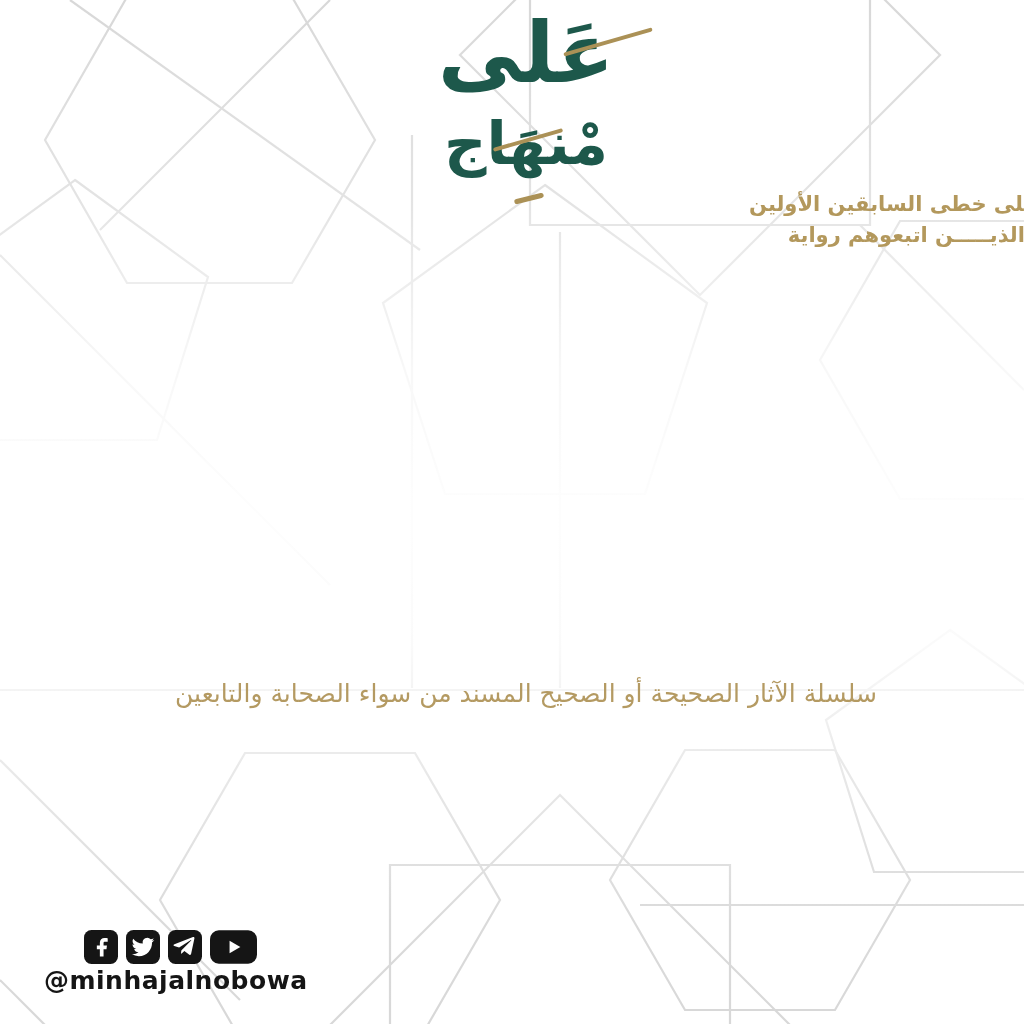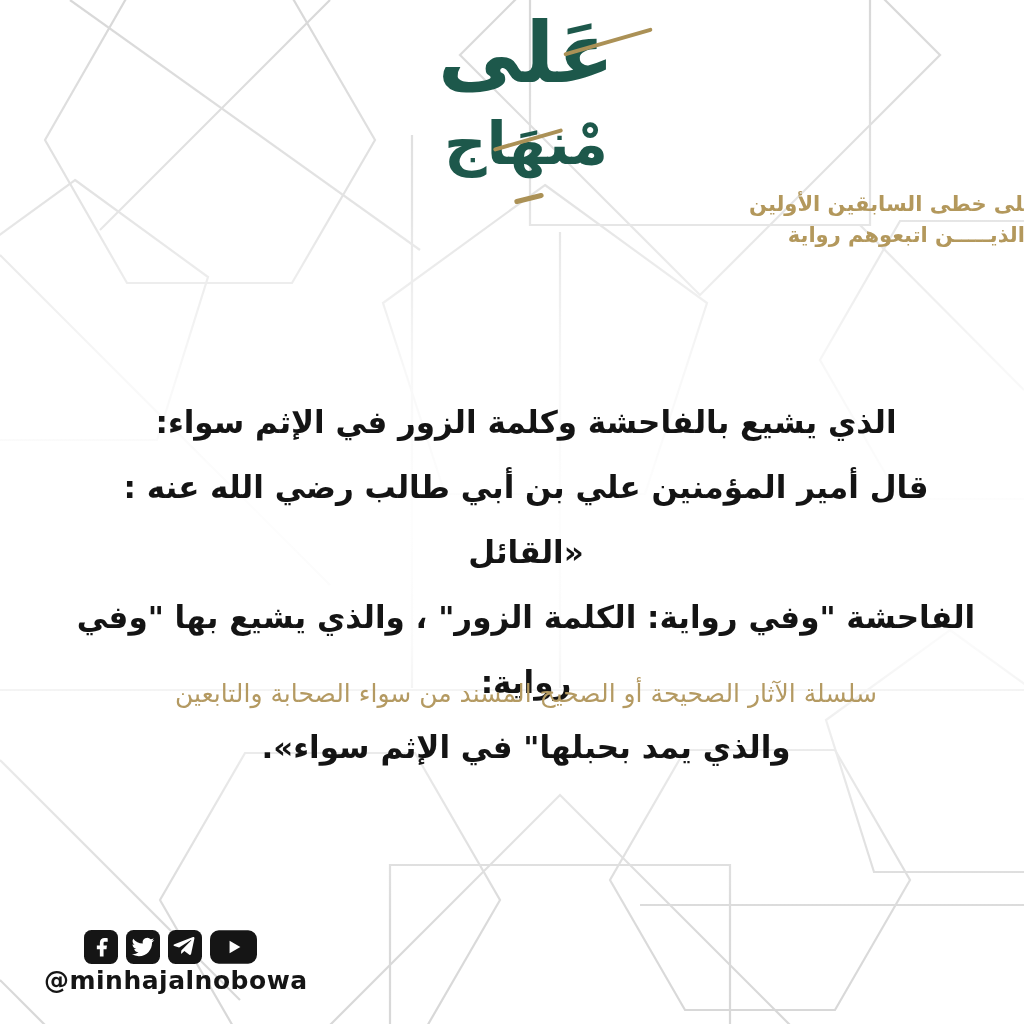--- a/index.html
+++ b/index.html
@@ -93,26 +93,20 @@
     <div class="logo-w2">مْنهَاج</div>
     <div class="tagline">
       <div>على خطى السابقين الأولين</div>
       <div>والذيـــــن اتبعوهم رواية</div>
     </div>
   </div>
   <div class="accent a1"></div>
   <div class="accent a2"></div>
   <div class="accent a3"></div>
 
-  <div class="quote" dir="rtl">
-    <div>الذي يشيع بالفاحشة وكلمة الزور في الإثم سواء:</div>
-    <div>قال أمير المؤمنين علي بن أبي طالب رضي الله عنه : «القائل</div>
-    <div>الفاحشة "وفي رواية: الكلمة الزور" ، والذي يشيع بها "وفي رواية:</div>
-    <div>والذي يمد بحبلها" في الإثم سواء».</div>
-  </div>
 
   <div class="series" dir="rtl">سلسلة الآثار الصحيحة أو الصحيح المسند من سواء الصحابة والتابعين</div>
 
   <div class="social">
     <svg width="34" height="34" viewBox="0 0 36 36">
       <rect width="36" height="36" rx="8" fill="#151515"></rect>
       <path fill="#ffffff" d="M22.6 12.4h2.5V8.7c-.4-.06-1.9-.2-3.3-.2-3 0-5 1.8-5 5.1v2.9H13.6v3.9h3.2V28h3.9v-7.6h3.1l.5-3.9h-3.6V14c0-1.1.3-1.6 1.9-1.6z"></path>
     </svg>
     <svg width="34" height="34" viewBox="0 0 36 36">
       <rect width="36" height="36" rx="8" fill="#151515"></rect>

